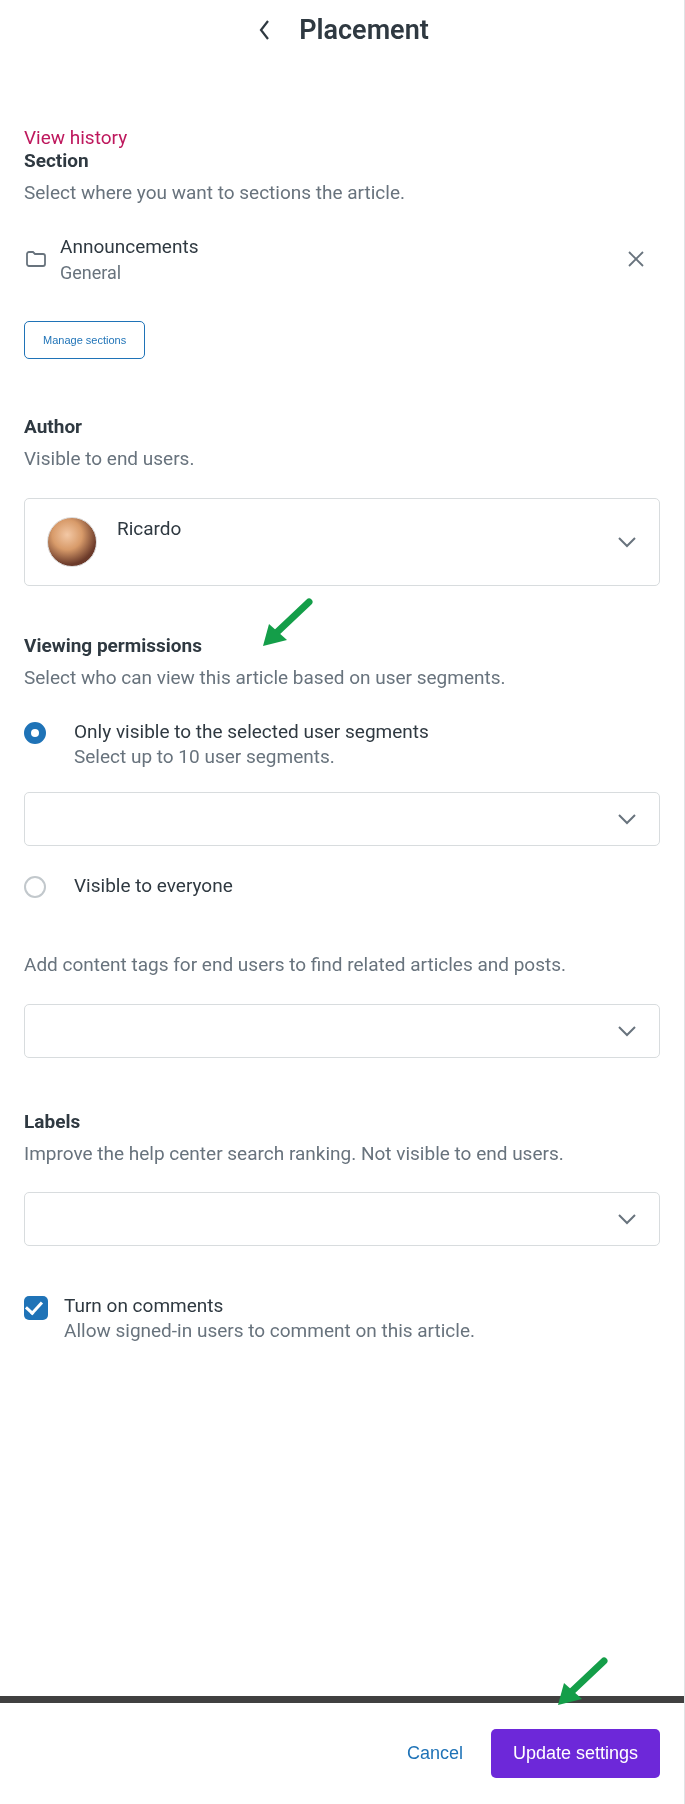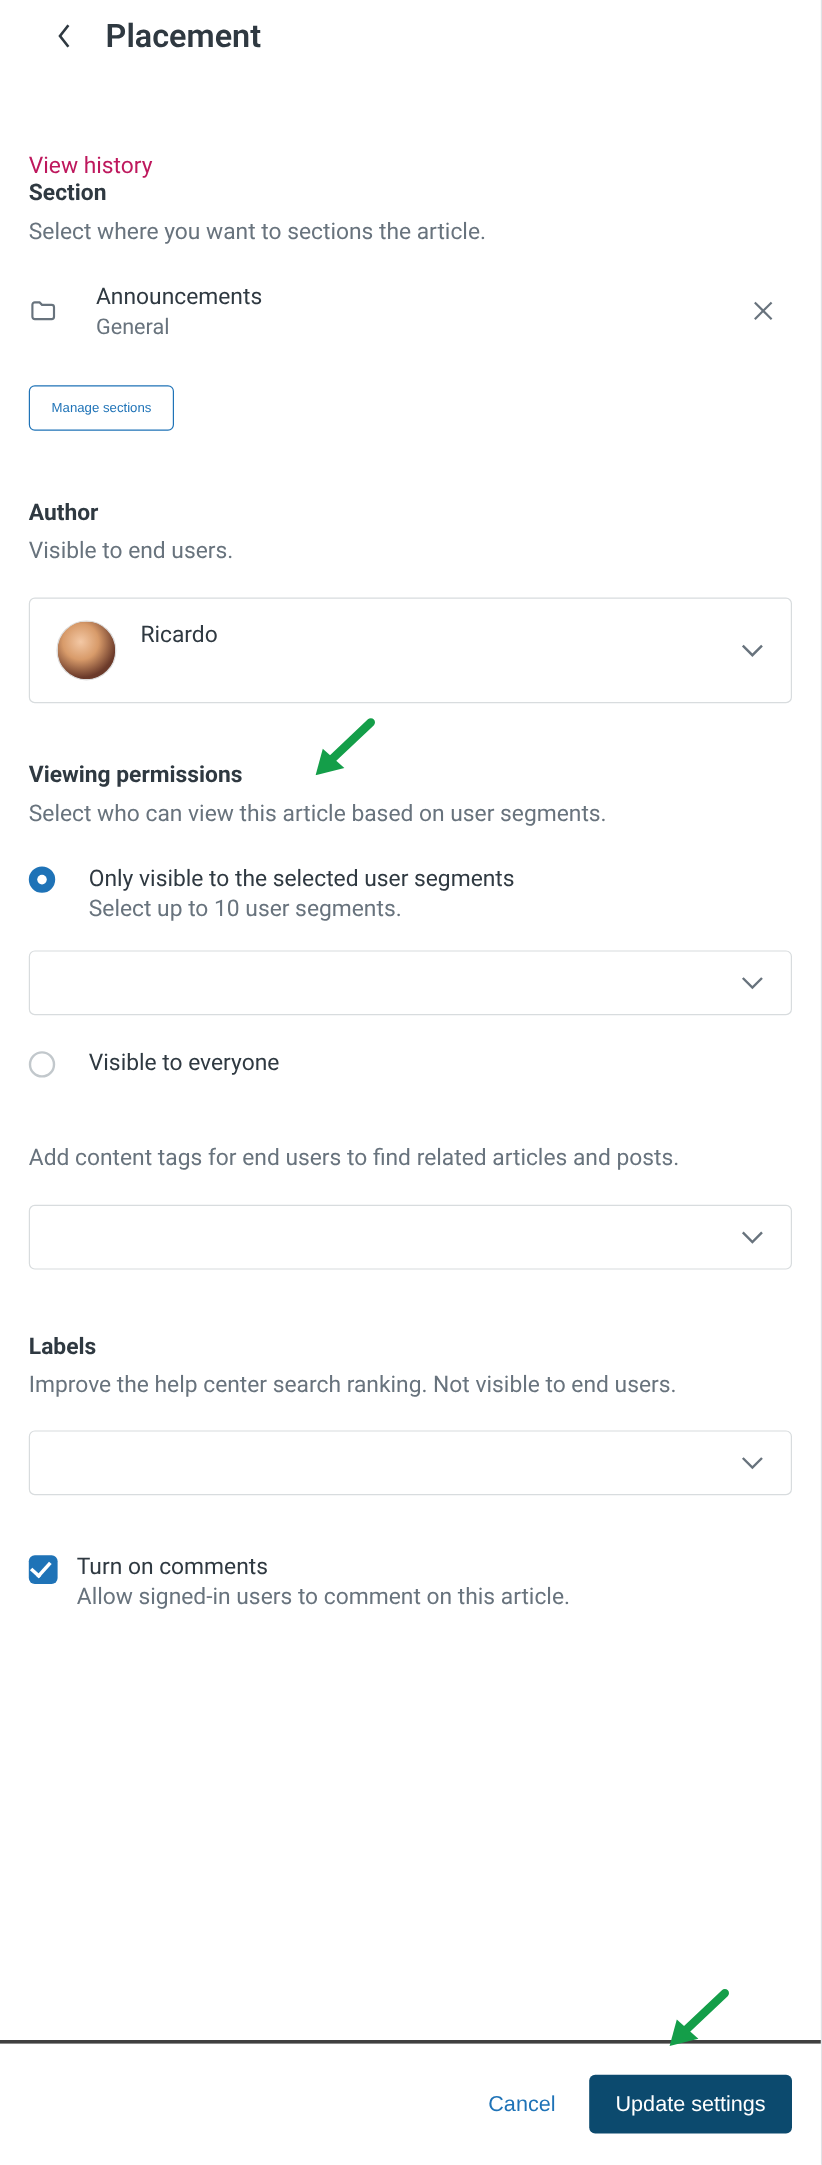--- a/index.html
+++ b/index.html
@@ -12,22 +12,23 @@
   }
   .panel {
     width: 100%;
     border-right: 1px solid #e0e3e6;
     min-height: 1804px;
     position: relative;
   }
   .header {
     display: flex;
     align-items: center;
-    padding: 14px 24px 10px 40px;
+    padding: 14px 24px 10px 20px;
     gap: 20px;
+    justify-content: center;
   }
   .back-btn {
     width: 28px; height: 28px;
     display:flex;align-items:center;justify-content:center;
     cursor:pointer;
     color:#2f3941;
   }
   .title {
     font-size: 27px;
     font-weight: 600;
@@ -52,21 +53,21 @@
   }
   .sec-desc {
     font-size: 19px;
     color: #68737d;
     line-height: 1.55;
   }
   .section-row {
     display:flex;
     align-items:center;
     margin-top: 28px;
-    gap: 32px;
+    gap: 12px;
   }
   .folder-icon {
     width:24px;height:24px;
     color:#68737d;
   }
   .section-info { flex:1; }
   .section-name {
     font-size:19px;
     color:#2f3941;
     margin-bottom:4px;
@@ -183,36 +184,36 @@
     width:7px;height:13px;
     border:solid #fff;
     border-width:0 3px 3px 0;
     transform:rotate(42deg);
   }
   .check-label { font-size:19px; color:#2f3941; }
   .check-sub { font-size:19px; color:#68737d; margin-top:2px; }
   .footer {
     position:absolute;
     bottom:0; left:0; right:0;
-    border-top:3px solid #404040;
+    border-top:7px solid #404040;
     padding:26px 24px;
     display:flex;
     justify-content:flex-end;
     gap:28px;
     align-items:center;
     background:#fff;
   }
   .btn-cancel {
     color:#1f73b7;
     font-size:18px;
     font-weight:500;
     background:none;border:none;cursor:pointer;
   }
   .btn-primary {
-    background:#0c4a6e;
+    background:#6d28d9;
     color:#fff;
     border:none;
     border-radius:5px;
     padding:14px 22px;
     font-size:18px;
     font-weight:500;
     cursor:pointer;
   }
   .arrow-annot {
     position:absolute;

